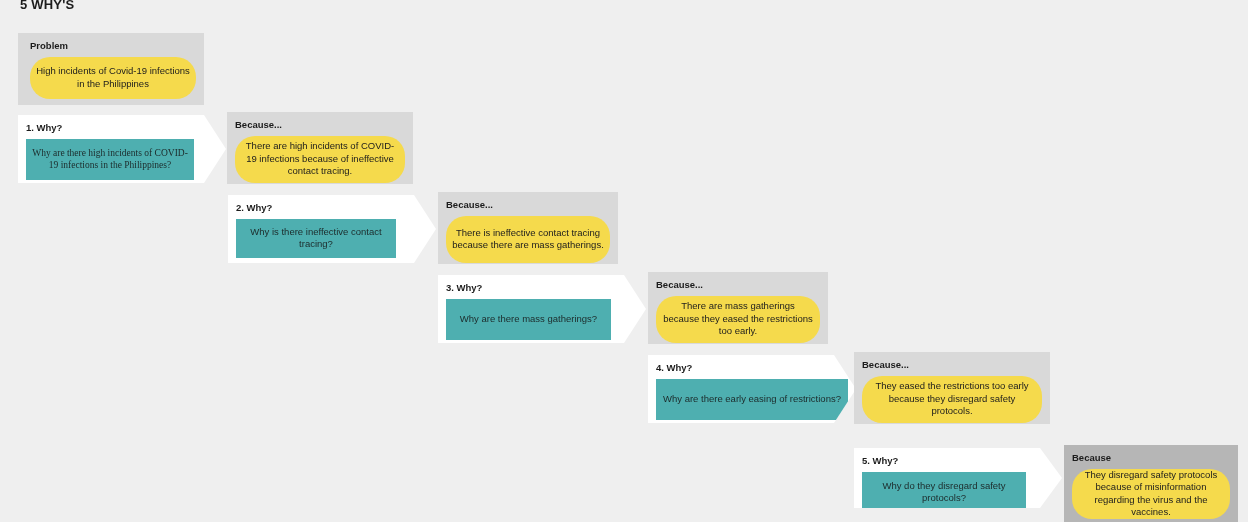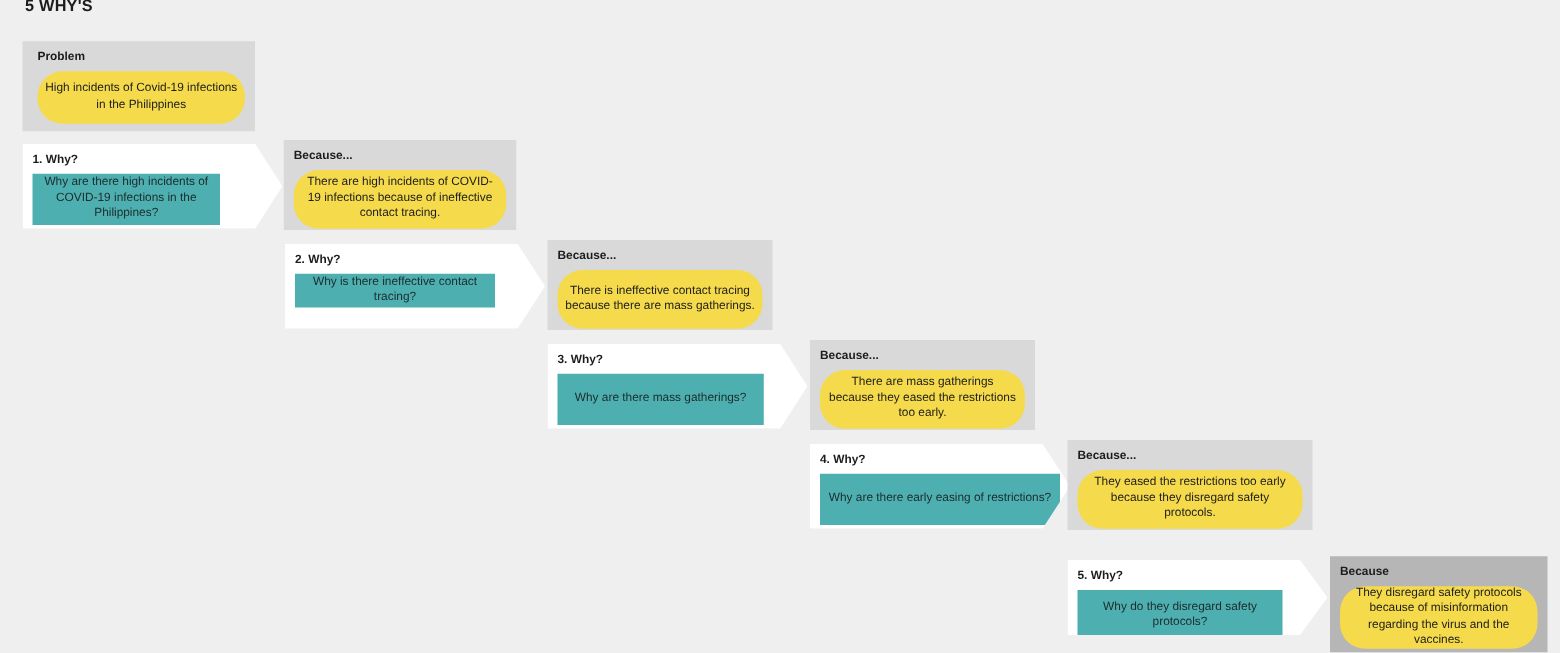--- a/index.html
+++ b/index.html
@@ -103,30 +103,30 @@
 
   <div class="page-title">5 WHY'S</div>
 
   <div class="card" style="left:2px; top:33px; width:186px; height:72px;padding-left:12px;">
     <div class="card-header">Problem</div>
     <div class="card-body" style="height:42px; display:flex; align-items:center; justify-content:center;">High incidents of Covid-19 infections in the Philippines</div>
   </div>
 
   <div class="why" style="left:2px; top:115px; width:208px; height:68px;">
     <div class="why-header">1. Why?</div>
-    <div class="why-body" style="width:150px; height:41px;">Why are there high incidents of COVID-19 infections in the Philippines?</div>
+    <div class="why-body" style="width:168px; height:41px;font-family:Liberation Serif, serif;">Why are there high incidents of COVID-19 infections in the Philippines?</div>
   </div>
   <div class="card" style="left:211px; top:112px; width:186px; height:72px;">
     <div class="card-header">Because...</div>
     <div class="card-body" style="height:47px; display:flex; align-items:center; justify-content:center;">There are high incidents of COVID-19 infections because of ineffective contact tracing.</div>
   </div>
 
   <div class="why" style="left:212px; top:195px; width:208px; height:68px;">
     <div class="why-header">2. Why?</div>
-    <div class="why-body" style="width:160px; height:27px;">Why is there ineffective contact tracing?</div>
+    <div class="why-body" style="width:160px; height:39px;">Why is there ineffective contact tracing?</div>
   </div>
   <div class="card" style="left:422px; top:192px; width:180px; height:72px;">
     <div class="card-header">Because...</div>
     <div class="card-body" style="height:47px; display:flex; align-items:center; justify-content:center;">There is ineffective contact tracing because there are mass gatherings.</div>
   </div>
 
   <div class="why" style="left:422px; top:275px; width:208px; height:68px;">
     <div class="why-header">3. Why?</div>
     <div class="why-body" style="width:165px; height:41px;">Why are there mass gatherings?</div>
   </div>

